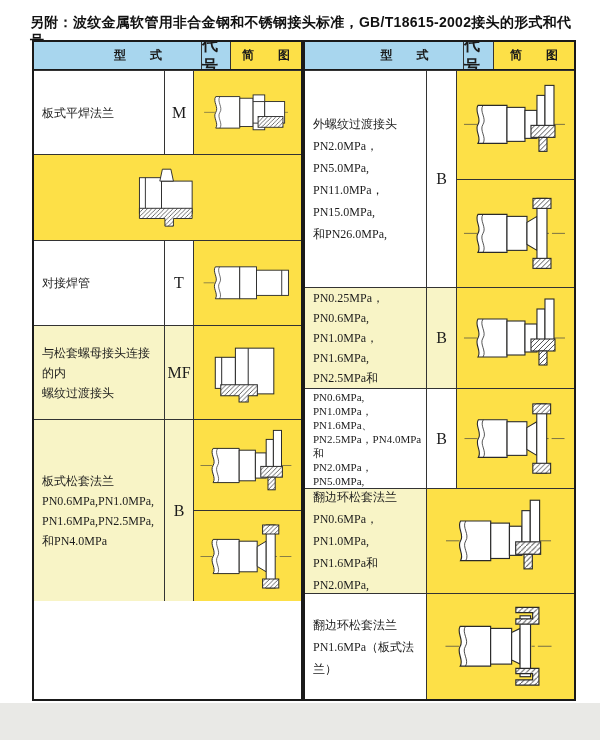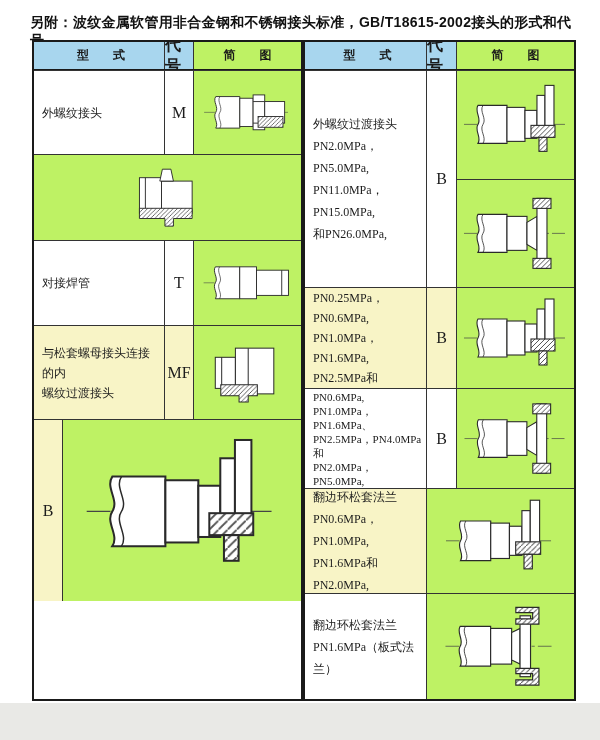--- a/index.html
+++ b/index.html
@@ -6,35 +6,35 @@
   #page{position:relative;width:600px;height:740px;background:#ffffff;overflow:hidden;
         font-family:"Liberation Serif", serif;color:#1c1c1c;}
   #footer-strip{position:absolute;left:0;top:703px;width:600px;height:37px;background:#e9e9e6;}
   #title{position:absolute;left:30px;top:14px;width:556px;
          font-family:"Liberation Sans", sans-serif;font-weight:bold;
          font-size:14px;letter-spacing:0.3px;color:#111;}
   .tbl{position:absolute;top:40px;border:2px solid #1a1a1a;background:#fff;}
   #tbl-left{left:32px;width:267px;height:657px;}
   #tbl-right{left:303px;width:269px;height:657px;}
   .row{display:flex;width:100%;box-sizing:border-box;border-top:1px solid #333;}
-  .row:first-child{border-top:none;}
+  .row:first-child{border-top:none;padding-left:37px;}
   .hrow{background:#a8d6ee;border-bottom:1px solid #1a1a1a;}
   .cell{box-sizing:border-box;border-right:1px solid #333;display:flex;align-items:center;
         overflow:hidden;}
   .cell:last-child{border-right:none;}
   .hcell{justify-content:center;font-family:"Liberation Sans", sans-serif;font-weight:bold;
          font-size:12px;color:#1a1a1a;}
   #tbl-left .c-type{width:131px;}  #tbl-left .c-code{width:29px;}  #tbl-left .c-diag{flex:1;}
   #tbl-right .c-type{width:122px;} #tbl-right .c-code{width:30px;} #tbl-right .c-diag{flex:1;}
   .c-type{padding:2px 4px 2px 8px;}
   .type-text{white-space:pre-line;font-size:12px;line-height:20px;}
   .lh23 .type-text{line-height:22px;}
   .tight .type-text{font-size:11px;line-height:14px;}
   .c-code{justify-content:center;font-size:16px;}
-  .c-diag{justify-content:center;background:#bef264;padding:0;}
+  .c-diag{justify-content:center;background:#fde047;padding:0;}
   .hl{background:#f8f4c6;}
   .diag-stack{display:flex;flex-direction:column;width:100%;height:100%;}
   .diag-sub{flex:1;display:flex;align-items:center;justify-content:center;}
   .diag-sub + .diag-sub{border-top:1px solid #333;}
   .diag-box{width:100%;height:100%;display:flex;align-items:center;justify-content:center;}
   .diag-box svg,.diag-sub svg{width:94%;height:90%;}
 </style>
 </head>
 <body>
 
@@ -144,21 +144,21 @@
 
   <div class="tbl" id="tbl-left">
     <div class="row hrow" style="height:28px">
       <div class="cell hcell c-type">型　　式</div>
       <div class="cell hcell c-code">代号</div>
       <div class="cell hcell c-diag">简　　图</div>
     </div>
 
     <div class="row" style="height:84px">
       <div class="cell c-type">
-          <span class="type-text">外螺纹接头</span>
+          <span class="type-text">板式平焊法兰</span>
         </div>
       <div class="cell c-code">M</div>
       <div class="cell c-diag">
         <div class="diag-box">
             <svg viewBox="0 0 110 90">
               <use href="#fit-m"></use>
             </svg>
           </div>
       </div>
     </div>
@@ -197,20 +197,26 @@
       <div class="cell c-diag">
         <div class="diag-box">
             <svg viewBox="0 0 110 90">
               <use href="#fit-mf"></use>
             </svg>
           </div>
       </div>
     </div>
 
     <div class="row" style="height:182px">
+      <div class="cell c-type hl">
+          <span class="type-text">板式松套法兰
+PN0.6MPa,PN1.0MPa,
+PN1.6MPa,PN2.5MPa,
+和PN4.0MPa</span>
+        </div>
       <div class="cell c-code hl">B</div>
       <div class="cell c-diag">
         <div class="diag-stack">
           <div class="diag-sub">
               <svg viewBox="0 0 110 90">
                 <use href="#fit-fla"></use>
               </svg>
             </div>
           <div class="diag-sub">
               <svg viewBox="0 0 110 90">

